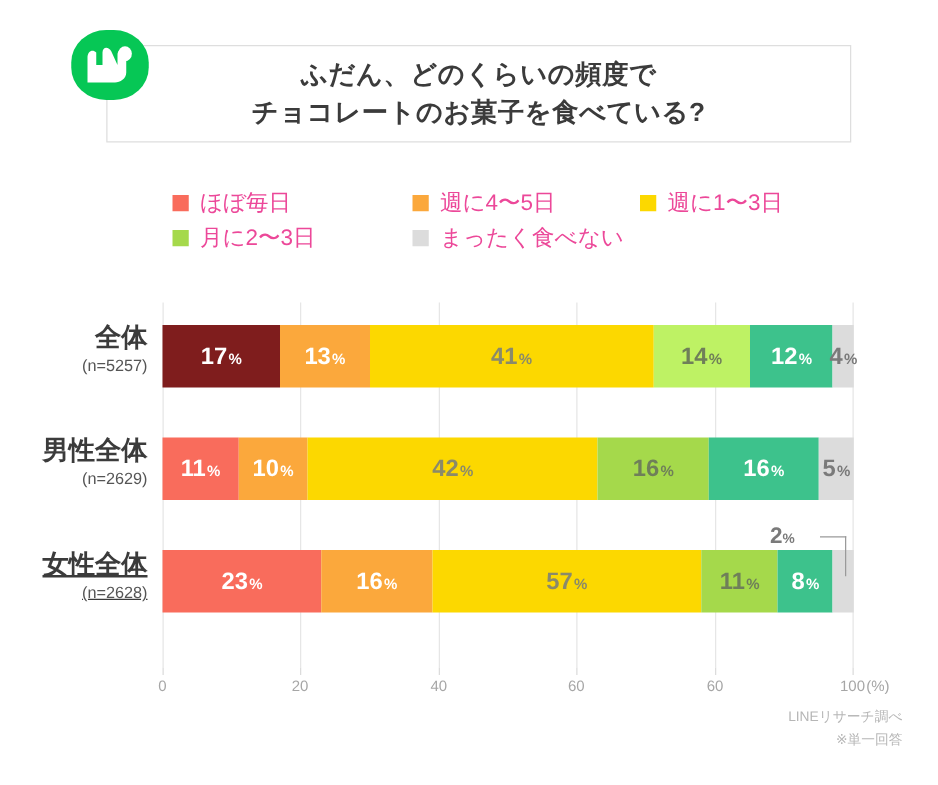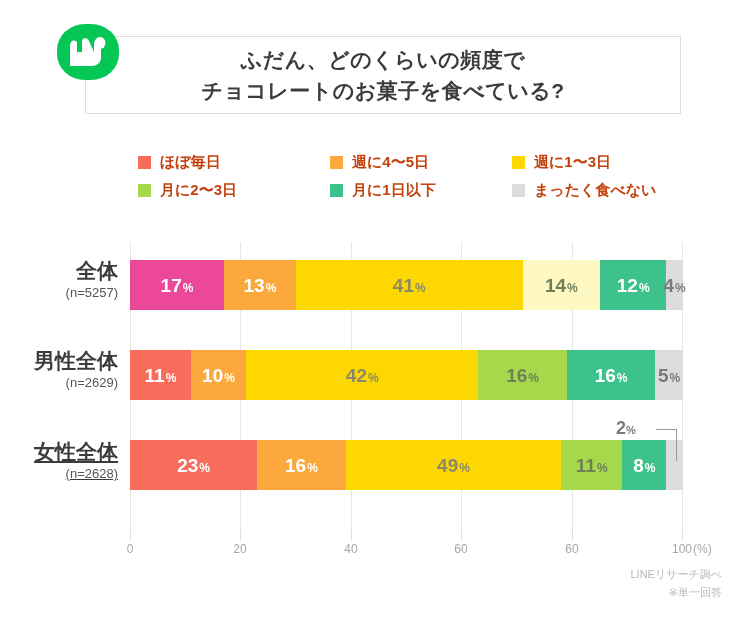--- a/index.html
+++ b/index.html
@@ -75,23 +75,23 @@
   }
   .legend-item.c0 { width: 192px; }
   .legend-item.c1 { width: 182px; }
   .legend-item.c2 { width: 146px; }
   .swatch {
     width: 13px; height: 13px;
     margin-right: 9px;
     flex: 0 0 auto;
   }
   .legend-label {
-    color: #c2410c;
-    font-size: 15px;
-    font-weight: bold;
+    color: #ec4899;
+    font-size: 18px;
+    font-weight: normal;
     white-space: nowrap;
   }
 
   
   #chart {
     position: absolute;
     left: 0; top: 230px;
     width: 750px; height: 320px;
   }
   #plot {
@@ -263,24 +263,20 @@
       <div class="legend-item c2">
         <span class="swatch" style="background:#FCD800"></span>
         <span class="legend-label">週に1〜3日</span>
       </div>
     </div>
 
     <div class="legend-row">
       <div class="legend-item c0">
         <span class="swatch" style="background:#A5D94B"></span>
         <span class="legend-label">月に2〜3日</span>
-      </div>
-      <div class="legend-item c1">
-        <span class="swatch" style="background:#3DC28C"></span>
-        <span class="legend-label">月に1日以下</span>
       </div>
       <div class="legend-item c2">
         <span class="swatch" style="background:#DCDCDC"></span>
         <span class="legend-label">まったく食べない</span>
       </div>
     </div>
 
   </div>
 
   <div id="chart">
@@ -316,30 +312,30 @@
 
       <div class="tick-label" style="left:0px">0</div>
       <div class="tick-label" style="left:110px">20</div>
       <div class="tick-label" style="left:221px">40</div>
       <div class="tick-label" style="left:331px">60</div>
       <div class="tick-label" style="left:442px">60</div>
       <div class="tick-label" style="left:552px">100</div>
       <div id="axis-unit">(%)</div>
 
       <div class="bar-row r0">
-        <div class="seg" style="width:17%;background:#ec4899">
+        <div class="seg" style="width:17%;background:#7f1d1d">
           <span class="val" style="color:#ffffff"><span>17</span><span class="pct">%</span></span>
         </div>
         <div class="seg" style="width:13%;background:#FBA83C">
           <span class="val" style="color:#ffffff"><span>13</span><span class="pct">%</span></span>
         </div>
         <div class="seg" style="width:41%;background:#FCD800">
           <span class="val" style="color:#8a8a6a"><span>41</span><span class="pct">%</span></span>
         </div>
-        <div class="seg" style="width:14%;background:#fef9c3">
+        <div class="seg" style="width:14%;background:#bef264">
           <span class="val" style="color:#6f7f59"><span>14</span><span class="pct">%</span></span>
         </div>
         <div class="seg" style="width:12%;background:#3DC28C">
           <span class="val" style="color:#ffffff"><span>12</span><span class="pct">%</span></span>
         </div>
         <div class="seg" style="width:3%;background:#DCDCDC">
           <span class="val" style="color:#7a7a7a"><span>4</span><span class="pct">%</span></span>
         </div>
       </div>
 
@@ -365,21 +361,21 @@
       </div>
 
       <div class="bar-row r2">
         <div class="seg" style="width:23%;background:#F96C5C">
           <span class="val" style="color:#ffffff"><span>23</span><span class="pct">%</span></span>
         </div>
         <div class="seg" style="width:16%;background:#FBA83C">
           <span class="val" style="color:#ffffff"><span>16</span><span class="pct">%</span></span>
         </div>
         <div class="seg" style="width:39%;background:#FCD800">
-          <span class="val" style="color:#8a8a6a"><span>49</span><span class="pct">%</span></span>
+          <span class="val" style="color:#8a8a6a"><span>57</span><span class="pct">%</span></span>
         </div>
         <div class="seg" style="width:11%;background:#A5D94B">
           <span class="val" style="color:#6f7f59"><span>11</span><span class="pct">%</span></span>
         </div>
         <div class="seg" style="width:8%;background:#3DC28C">
           <span class="val" style="color:#ffffff"><span>8</span><span class="pct">%</span></span>
         </div>
         <div class="seg" style="width:3%;background:#DCDCDC"></div>
       </div>
 

